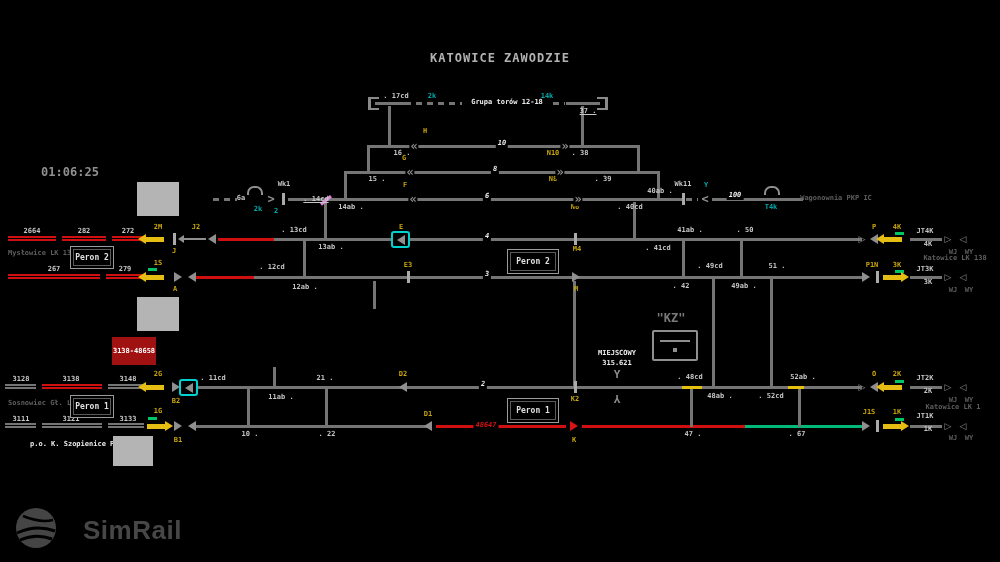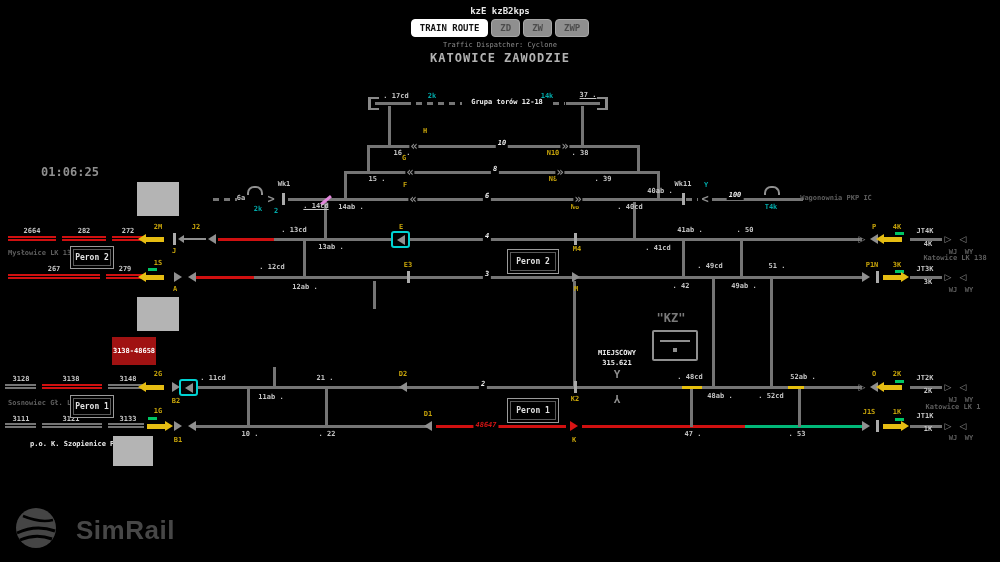--- a/index.html
+++ b/index.html
@@ -57,35 +57,27 @@
   .estop.r::before{right:0;top:0;}.estop.r::after{right:0;bottom:0;}
   .chev{position:absolute;color:#8f8f8f;font:bold 12px "DejaVu Sans Mono",monospace;transform:translate(-50%,-55%);z-index:5;background:#000;padding:0 1px;}
   
   .peron{position:absolute;border:1px solid #9a9a9a;box-shadow:inset 0 0 0 2px #000,inset 0 0 0 3px #5a5a5a;color:#e0e0e0;font:bold 8px "DejaVu Sans Mono",monospace;display:flex;align-items:center;justify-content:center;background:#000;z-index:7;}
   .trainbox{position:absolute;background:#a01212;color:#fff;font:bold 7px "DejaVu Sans Mono",monospace;display:flex;align-items:center;justify-content:center;z-index:7;}
   .block{position:absolute;background:#b4b4b4;z-index:3;}
   .kzicon{position:absolute;border:2px solid #8f8f8f;border-radius:2px;background:#000;z-index:3;}
   .kzline{position:absolute;left:15%;right:15%;top:28%;height:2px;background:#8f8f8f;}
   .kzdot{position:absolute;left:50%;top:58%;width:4px;height:4px;background:#8f8f8f;transform:translateX(-50%);}
   
-  #logo{position:absolute;left:14px;top:506px;display:flex;align-items:center;gap:18px;}
+  #logo{position:absolute;left:14px;top:506px;display:flex;align-items:center;gap:25px;}
   #logotext{font:bold 26px "Liberation Sans",sans-serif;color:#474747;letter-spacing:0.5px;}
 </style>
 </head>
 <body>
 
 <div id="stage">
-  <div id="codeline" class="hdr">kzE kzB2kps</div>
-  <div id="btnrow" class="hdr">
-      <div class="btn active">TRAIN ROUTE</div>
-      <div class="btn">ZD</div>
-      <div class="btn">ZW</div>
-      <div class="btn">ZWP</div>
-    </div>
-  <div id="dispatcher" class="hdr">Traffic Dispatcher: Cyclone</div>
   <div id="title" class="hdr">KATOWICE ZAWODZIE</div>
   <div id="diagram">
       <div class="ht" style="left: 375px; top: 102px; width: 30px;"></div>
       <div class="ht" style="left: 566px; top: 102px; width: 34px;"></div>
       <div class="ht" style="left: 367px; top: 145px; width: 273px;"></div>
       <div class="ht" style="left: 344px; top: 171px; width: 316px;"></div>
       <div class="ht" style="left: 288px; top: 198px; width: 48px;"></div>
       <div class="ht" style="left: 336px; top: 198px; width: 330px;"></div>
       <div class="ht" style="left: 666px; top: 198px; width: 16px;"></div>
       <div class="ht" style="left: 712px; top: 198px; width: 91px;"></div>
@@ -204,37 +196,37 @@
       <div class="yarr l" style="left: 884px; top: 237px; width: 18px;"></div>
       <div class="yarr r" style="left: 883px; top: 275px; width: 18px;"></div>
       <div class="yarr l" style="left: 884px; top: 385px; width: 18px;"></div>
       <div class="yarr r" style="left: 883px; top: 424px; width: 18px;"></div>
       <div class="tarr l" style="left: 184px; top: 238px; width: 22px;"></div>
       <div class="lbl t-clock" style="left: 70px; top: 166px; font-size: 12px;">01:06:25</div>
       <div class="lbl t-lab" style="left: 396px; top: 93px;">. 17cd</div>
       <div class="lbl t-teal" style="left: 432px; top: 93px;">2k</div>
       <div class="lbl t-white" style="left: 507px; top: 99px;">Grupa torów 12-18</div>
       <div class="lbl t-teal" style="left: 547px; top: 93px;">14k</div>
-      <div class="lbl t-lab" style="left: 588px; top: 92px; text-decoration: underline;">37 .</div>
+      <div class="lbl t-lab" style="left: 588px; top: 108px; text-decoration: underline;">37 .</div>
       <div class="lbl t-yellow" style="left: 425px; top: 128px;">H</div>
       <div class="lbl t-lab" style="left: 402px; top: 150px;">16 .</div>
       <div class="lbl t-white bg" style="left: 502px; top: 140px;">10</div>
       <div class="lbl t-yellow" style="left: 553px; top: 150px;">N10</div>
       <div class="lbl t-lab" style="left: 580px; top: 150px;">. 38</div>
       <div class="lbl t-yellow" style="left: 404px; top: 155px;">G</div>
       <div class="lbl t-lab" style="left: 377px; top: 176px;">15 .</div>
       <div class="lbl t-white bg" style="left: 495px; top: 166px;">8</div>
       <div class="lbl t-yellow" style="left: 553px; top: 176px;">N8</div>
       <div class="lbl t-lab" style="left: 603px; top: 176px;">. 39</div>
       <div class="lbl t-yellow" style="left: 405px; top: 182px;">F</div>
       <div class="lbl t-lab" style="left: 241px; top: 195px;">6a</div>
       <div class="lbl t-teal" style="left: 258px; top: 206px;">2k</div>
       <div class="lbl t-teal" style="left: 276px; top: 208px;">2</div>
       <div class="lbl t-lab" style="left: 284px; top: 181px;">Wk1</div>
-      <div class="lbl t-lab" style="left: 316px; top: 203px; text-decoration: underline;">. 14cd</div>
+      <div class="lbl t-lab" style="left: 316px; top: 196px; text-decoration: underline;">. 14cd</div>
       <div class="lbl t-lab" style="left: 351px; top: 204px;">14ab .</div>
       <div class="lbl t-white bg" style="left: 487px; top: 193px;">6</div>
       <div class="lbl t-yellow" style="left: 575px; top: 204px;">N6</div>
       <div class="lbl t-lab" style="left: 630px; top: 204px;">. 40cd</div>
       <div class="lbl t-lab" style="left: 660px; top: 188px;">40ab .</div>
       <div class="lbl t-lab" style="left: 683px; top: 181px; text-align: center;">Wk11</div>
       <div class="lbl t-teal" style="left: 706px; top: 182px;">Y</div>
       <div class="lbl t-white bg" style="left: 735px; top: 192px;">100</div>
       <div class="lbl t-teal" style="left: 771px; top: 204px;">T4k</div>
       <div class="lbl t-dim" style="left: 836px; top: 195px;">Wagonownia PKP IC</div>
@@ -284,21 +276,21 @@
       <div class="lbl t-white" style="left: 617px; top: 360px;">315.621</div>
       <div class="lbl t-sym" style="left: 617px; top: 369px; font-size: 11px;">Y</div>
       <div class="lbl t-sym flip" style="left: 617px; top: 392px; font-size: 11px;">Y</div>
       <div class="lbl t-lab" style="left: 21px; top: 376px;">3128</div>
       <div class="lbl t-lab" style="left: 71px; top: 376px;">3138</div>
       <div class="lbl t-lab" style="left: 128px; top: 376px;">3148</div>
       <div class="lbl t-yellow" style="left: 158px; top: 371px;">2G</div>
       <div class="lbl t-yellow" style="left: 176px; top: 398px;">B2</div>
       <div class="lbl t-lab" style="left: 213px; top: 375px;">. 11cd</div>
       <div class="lbl t-lab" style="left: 325px; top: 375px;">21 .</div>
-      <div class="lbl t-lab" style="left: 271px; top: 394px;">11ab .</div>
+      <div class="lbl t-lab" style="left: 281px; top: 394px;">11ab .</div>
       <div class="lbl t-yellow" style="left: 403px; top: 371px;">D2</div>
       <div class="lbl t-white bg" style="left: 483px; top: 381px;">2</div>
       <div class="lbl t-yellow" style="left: 575px; top: 396px;">K2</div>
       <div class="lbl t-lab" style="left: 690px; top: 374px;">. 48cd</div>
       <div class="lbl t-lab" style="left: 720px; top: 393px;">48ab .</div>
       <div class="lbl t-lab" style="left: 803px; top: 374px;">52ab .</div>
       <div class="lbl t-lab" style="left: 771px; top: 393px;">. 52cd</div>
       <div class="lbl t-yellow" style="left: 874px; top: 371px;">O</div>
       <div class="lbl t-yellow" style="left: 897px; top: 371px;">2K</div>
       <div class="lbl t-lab" style="left: 925px; top: 375px;">JT2K</div>
@@ -311,21 +303,21 @@
       <div class="lbl t-lab" style="left: 71px; top: 416px;">3121</div>
       <div class="lbl t-lab" style="left: 128px; top: 416px;">3133</div>
       <div class="lbl t-yellow" style="left: 158px; top: 408px;">1G</div>
       <div class="lbl t-yellow" style="left: 178px; top: 437px;">B1</div>
       <div class="lbl t-lab" style="left: 250px; top: 431px;">10 .</div>
       <div class="lbl t-lab" style="left: 327px; top: 431px;">. 22</div>
       <div class="lbl t-yellow" style="left: 428px; top: 411px;">D1</div>
       <div class="lbl t-red bg" style="left: 486px; top: 422px;">48647</div>
       <div class="lbl t-yellow" style="left: 574px; top: 437px;">K</div>
       <div class="lbl t-lab" style="left: 693px; top: 431px;">47 .</div>
-      <div class="lbl t-lab" style="left: 797px; top: 431px;">. 53</div>
+      <div class="lbl t-lab" style="left: 797px; top: 431px;">. 67</div>
       <div class="lbl t-yellow" style="left: 869px; top: 409px;">J1S</div>
       <div class="lbl t-yellow" style="left: 897px; top: 409px;">1K</div>
       <div class="lbl t-lab" style="left: 925px; top: 413px;">JT1K</div>
       <div class="lbl t-lab" style="left: 928px; top: 426px;">1K</div>
       <div class="lbl t-dim" style="left: 953px; top: 435px;">WJ</div>
       <div class="lbl t-dim" style="left: 969px; top: 435px;">WY</div>
       <div class="lbl t-white left" style="left: 30px; top: 441px;">p.o. K. Szopienice Płd</div>
       <div class="block" style="left: 137px; top: 182px; width: 42px; height: 34px;"></div>
       <div class="block" style="left: 137px; top: 297px; width: 42px; height: 34px;"></div>
       <div class="block" style="left: 113px; top: 436px; width: 40px; height: 30px;"></div>

